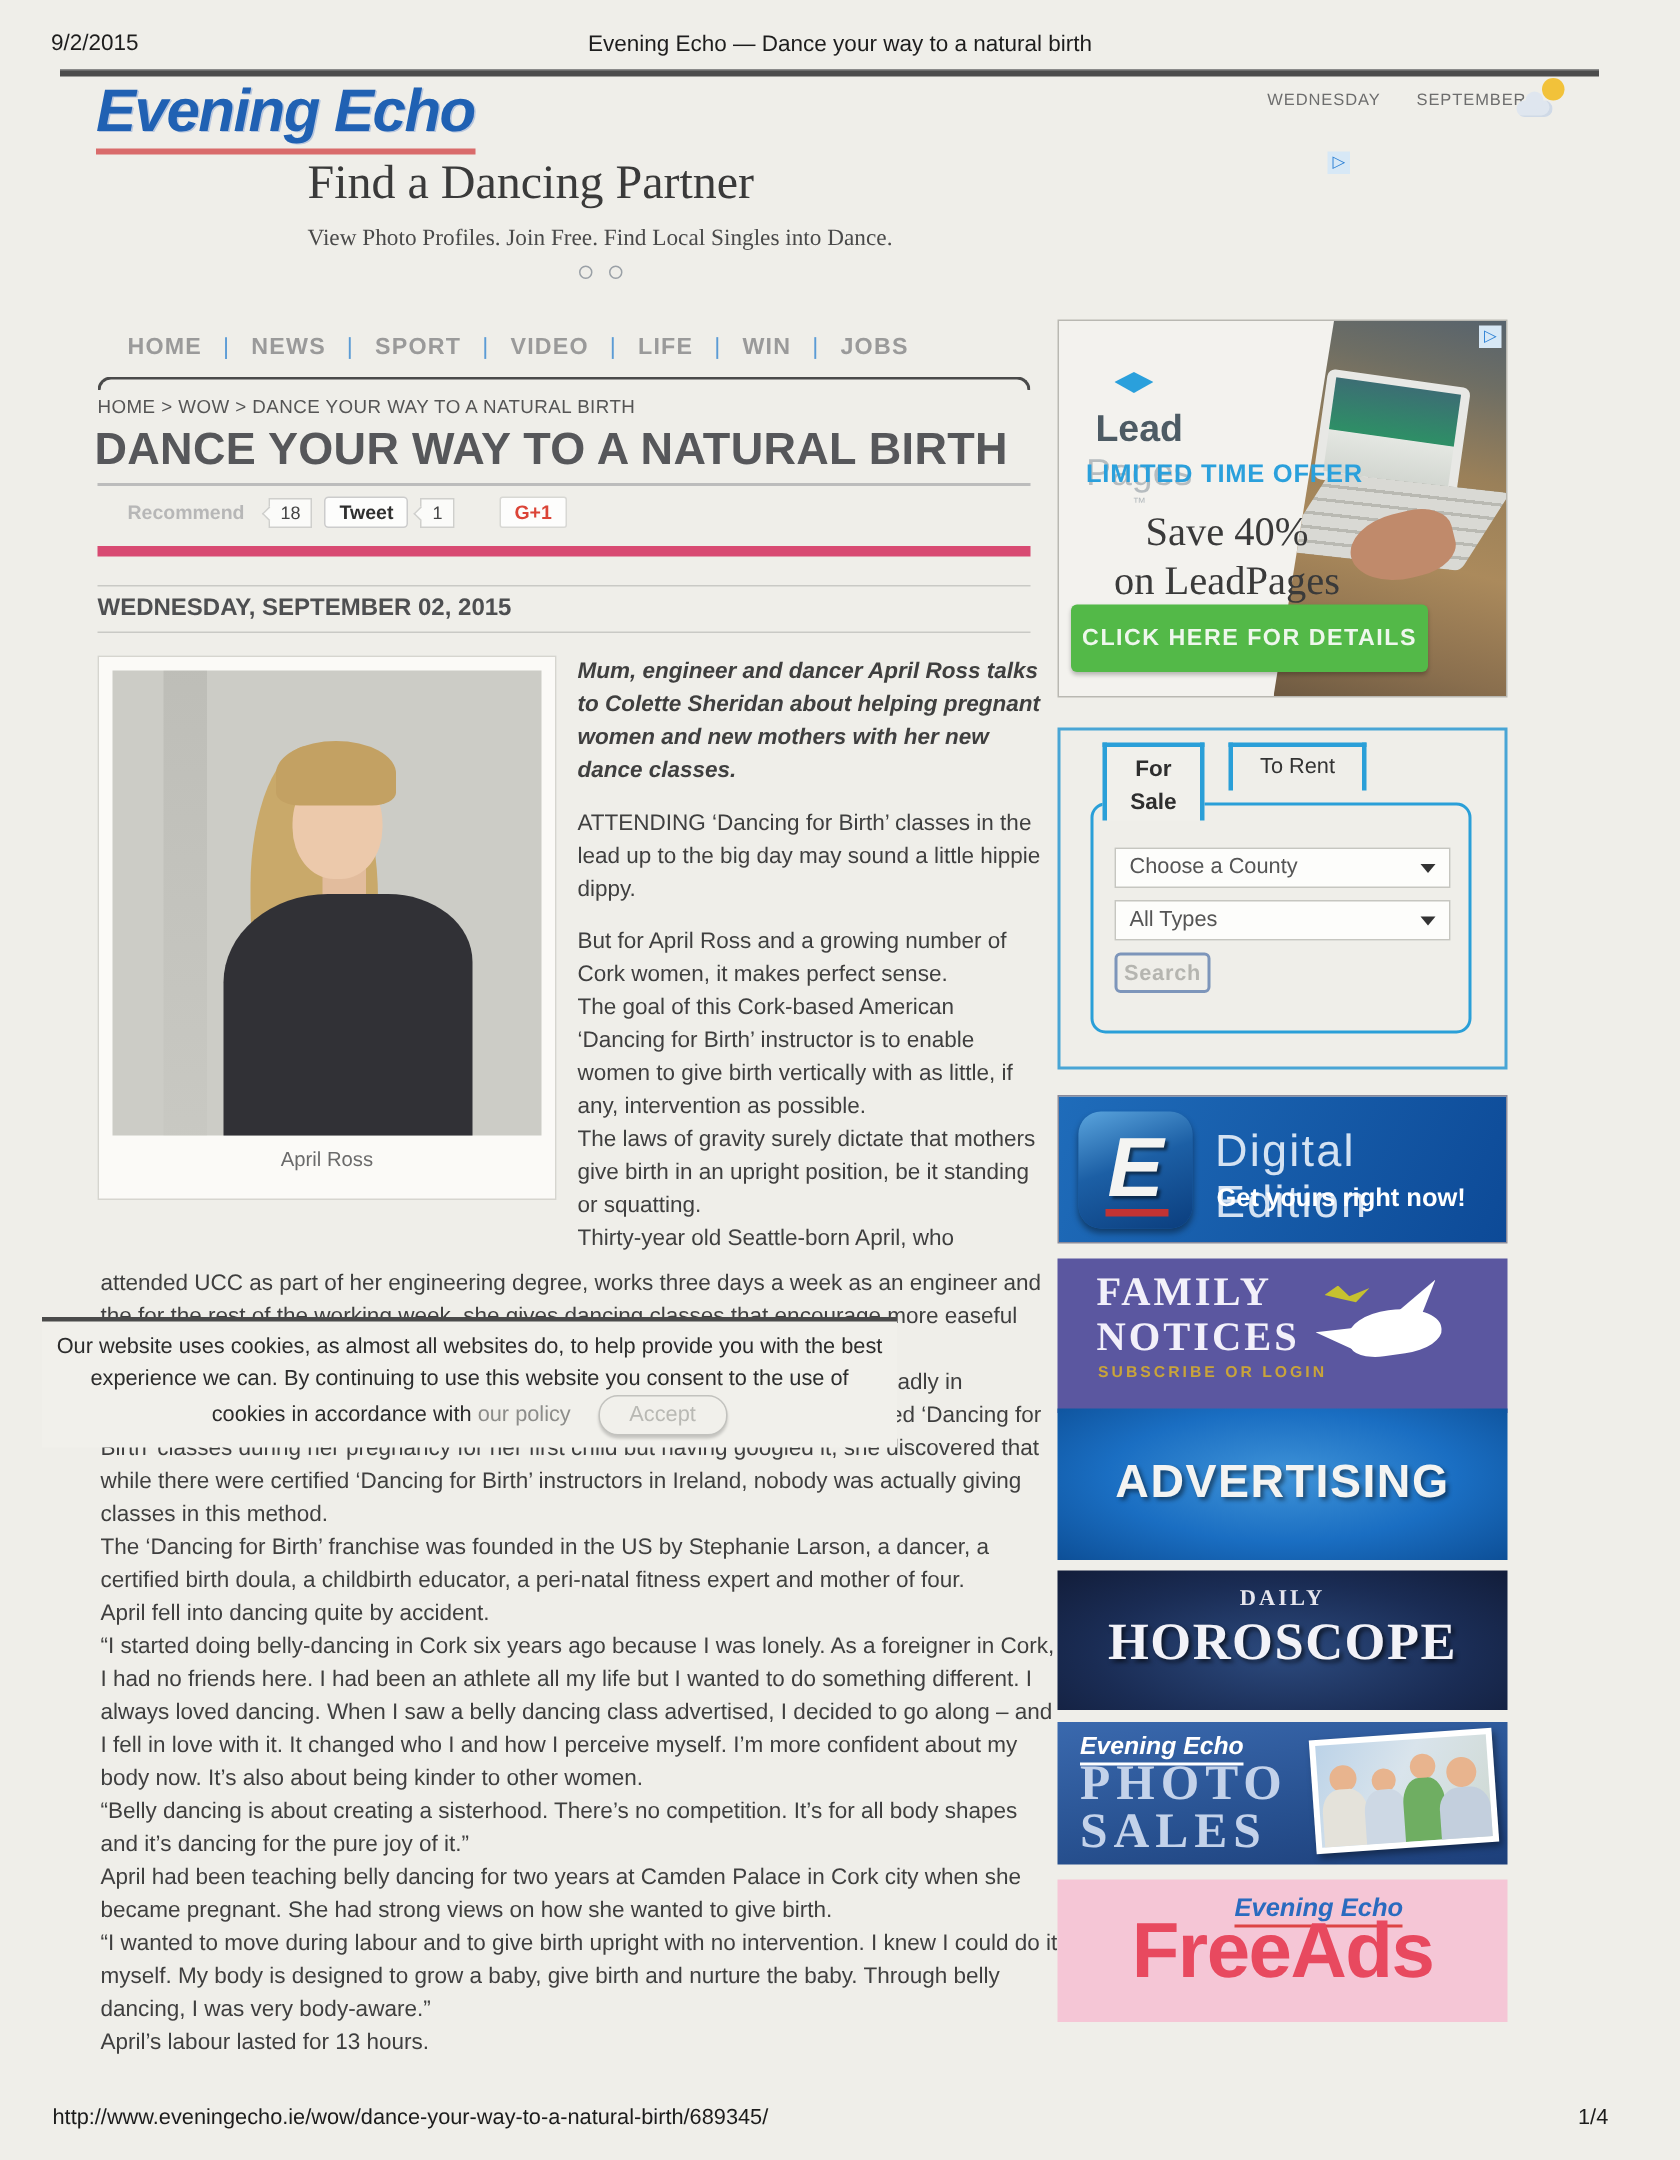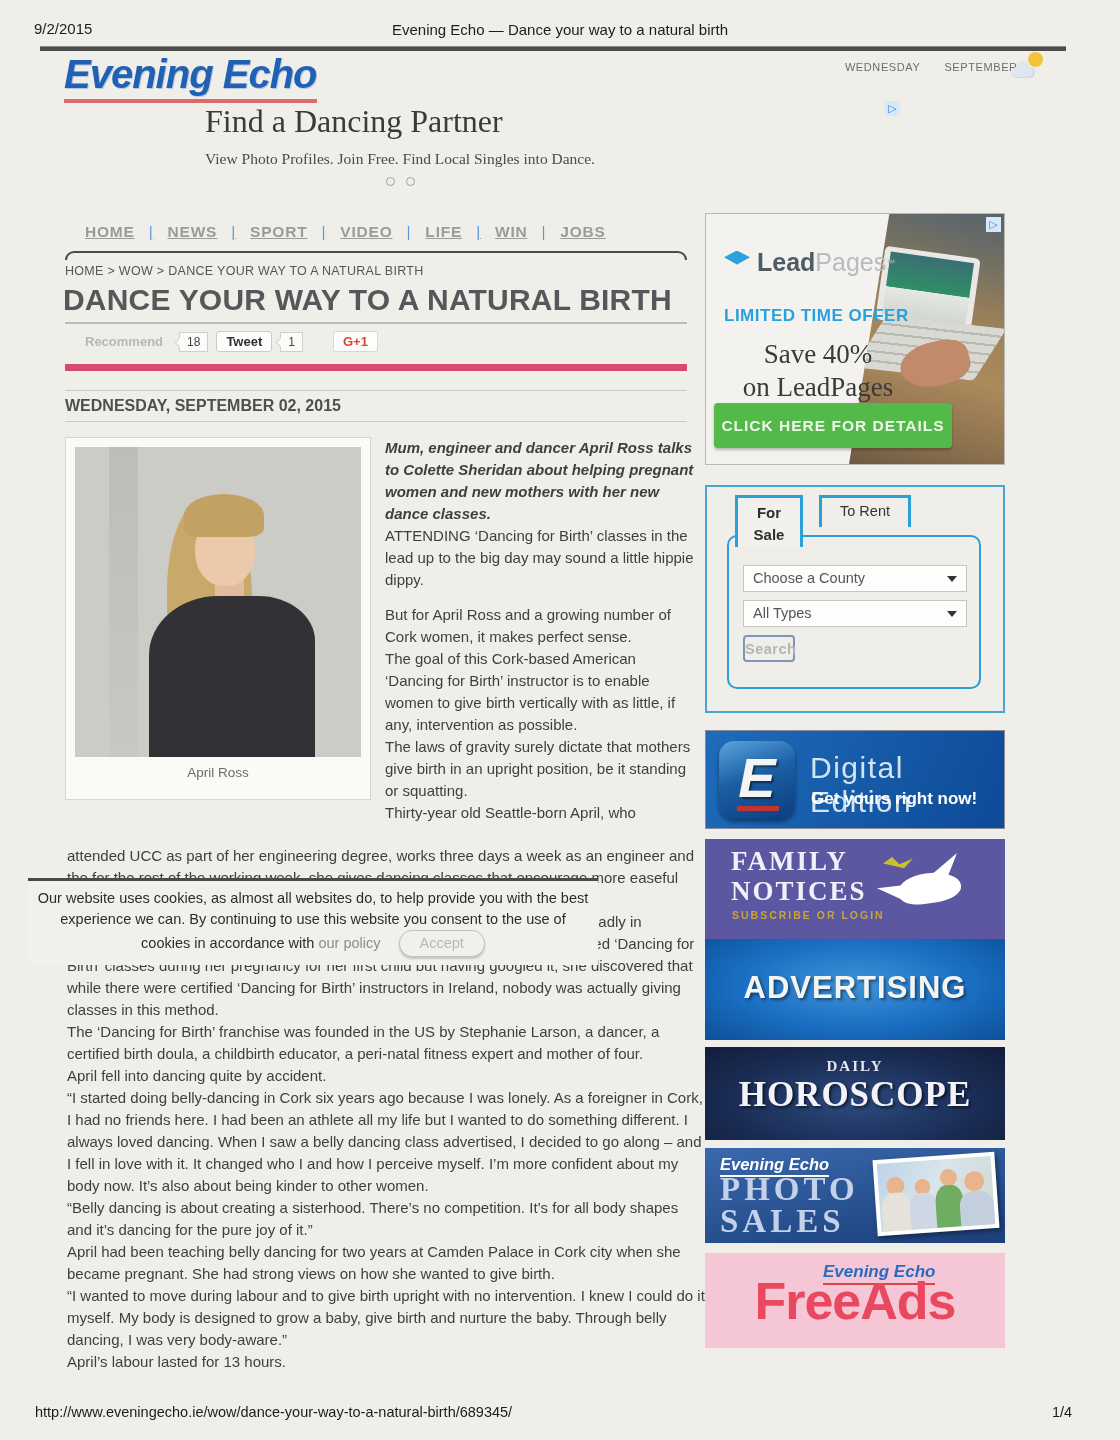--- a/index.html
+++ b/index.html
@@ -30,21 +30,21 @@
   .partner-title { left:205px; top:103px; font-family:"Liberation Serif", serif; font-size:32px; color:#3a3a3a; }
   .partner-sub { left:205px; top:150px; font-family:"Liberation Serif", serif; font-size:15.5px; color:#4a4a4a; }
   .dots { left:386px; top:177px; display:flex; gap:11px; }
   .dot { width:9px; height:9px; border-radius:50%; border:1.5px solid #9aa0a6; }
   .adchoice { width:15px; height:15px; background:#d7e8f6; color:#2a7fd4; font-size:11px;
               line-height:15px; text-align:center; }
   .adchoice-top { left:885px; top:101px; }
 
   
   .nav { left:85px; top:223px; display:flex; align-items:center; gap:0; font-size:15.5px;
-         color:#9a9a9a; letter-spacing:.8px; font-weight:bold;text-decoration:underline; }
+         color:#9a9a9a; letter-spacing:.8px; font-weight:bold; }
   .nav .sep { color:#5b9bd5; margin:0 14px; font-weight:normal; }
   .nav-rule { left:65px; top:251px; width:622px; height:9px; border:2px solid #4a4a4a;
               border-bottom:none; border-radius:10px 10px 0 0; }
   .breadcrumb { left:65px; top:264px; font-size:12.5px; color:#555; letter-spacing:.3px; }
 
   
   .headline { left:63px; top:283px; font-size:30px; font-weight:800; color:#56575a; letter-spacing:.2px; }
   .headline-rule { left:65px; top:322px; width:622px; height:2px; background:#bcbcbc; }
   .social { left:85px; top:331px; display:flex; align-items:center; gap:8px; }
   .rec-label { font-size:13px; font-weight:bold; color:#b7b7b7; margin-right:8px; }
@@ -71,21 +71,21 @@
   .wall-streak { position:absolute; left:12%; top:0; width:10%; height:100%; background:linear-gradient(#b4b4ae,#c6c6c0); opacity:.6; }
   .hair-back { position:absolute; left:32%; top:16%; width:30%; height:66%; background:#c9a96a; border-radius:46% 50% 40% 48%; }
   .face { position:absolute; left:42%; top:21%; width:21%; height:24%; background:#ecc9ab; border-radius:50% 50% 46% 46%; }
   .hair-top { position:absolute; left:38%; top:15%; width:28%; height:14%; background:#c3a163; border-radius:50% 50% 20% 20%; }
   .neck { position:absolute; left:49%; top:42%; width:10%; height:9%; background:#e2bc9d; }
   .torso { position:absolute; left:26%; top:48%; width:58%; height:56%; background:#313136; border-radius:42% 34% 0 0 / 34% 26% 0 0; }
   .caption { margin-top:8px; text-align:center; font-size:13.5px; color:#6b6b6b; }
 
   
   .side-col { left:385px; top:437px; width:312px; }
-  .standfirst { font-size:15.5px; line-height:24px; font-weight:bold; font-style:italic; color:#3a3a3a; }
+  .standfirst { font-size:15.5px; line-height:24px; font-weight:bold; font-style:italic; color:#3a3a3a; margin-bottom:13px; }
   .side-col p { font-size:15px; line-height:22px; color:#3f3f3f; }
   .side-col p.gap { margin-bottom:13px; }
   .below-col { left:67px; top:845px; width:638px; font-size:15px; line-height:22px; color:#3f3f3f; }
   .frag { text-align:left; padding-left:518px; white-space:nowrap; }
   .spacer-line { height:22px; }
 
   
   .cookie { left:28px; top:878px; width:570px; background:#f1f0eb; border-top:3px solid #4a4a4a;
             padding:7px 6px 8px; text-align:center; font-size:14.5px; line-height:21px; color:#2c2c2c; }
   .cookie .policy { color:#8d8d8a; }
@@ -103,21 +103,21 @@
               clip-path:polygon(26% 0, 100% 0, 100% 100%, 0 100%); }
   .lp-screen { position:absolute; right:28px; top:38px; width:96px; height:74px; background:#e8e8e5;
               border-radius:5px; transform:rotate(8deg); }
   .lp-screen:before { content:""; position:absolute; left:6px; top:5px; right:6px; bottom:6px;
               background:linear-gradient(#3c6e74,#2e8f66 55%,#e4e7e2 56%,#d2d6d0); }
   .lp-keys { position:absolute; right:10px; top:108px; width:128px; height:52px;
               background:repeating-linear-gradient(#d9d9d4 0 7px,#b9b9b2 7px 9px);
               transform:skewX(-28deg) rotate(6deg); border-radius:4px; }
   .lp-hand { position:absolute; right:34px; top:128px; width:70px; height:44px; background:#c08a6b;
               border-radius:50% 40% 40% 55%; transform:rotate(-14deg); }
-  .lp-logo { position:absolute; left:18px; top:34px; display:flex; align-items:center; font-size:25px; }
+  .lp-logo { position:absolute; left:18px; top:34px; display:flex; align-items:center; font-size:25px;flex-direction:column; }
   .lp-mark { width:26px; height:24px; margin-right:7px; background:#2aa0dc;
              clip-path:polygon(50% 0,100% 28%,50% 58%,0 28%); position:relative; }
   .lp-mark:after{ content:""; position:absolute; left:0; top:10px; width:26px; height:14px; background:#1677b4;
              clip-path:polygon(50% 30%,100% 0,50% 100%,0 0); }
   .lp-lead { font-weight:bold; color:#4d5b64; }
   .lp-pages { color:#b6bcbf; }
   .lp-tm { font-size:9px; color:#b6bcbf; vertical-align:top; }
   .lp-offer { position:absolute; left:18px; top:92px; font-size:17px; font-weight:bold; color:#2aa0dc; letter-spacing:.5px; }
   .lp-save { position:absolute; left:22px; top:124px; width:180px; text-align:center;
              font-family:"Liberation Serif", serif; font-size:27px; color:#3a3a3a; line-height:33px; }
@@ -133,21 +133,21 @@
               font-size:15px; font-weight:bold; color:#2e2e2e; line-height:22px; padding-top:4px; }
   .tab-rent { position:absolute; left:112px; top:8px; width:92px; height:32px;
               border:3px solid #2a9fd8; border-bottom:none; text-align:center;
               font-size:14.5px; color:#333; line-height:26px; }
   .prop-panel { position:absolute; left:20px; top:48px; width:254px; height:154px;
               border:2px solid #2a9fd8; border-radius:10px; z-index:1; }
   .select { position:absolute; left:36px; width:224px; height:27px; background:#fdfdfb;
             border:1px solid #c6c6c0; font-size:14.5px; color:#555; line-height:25px; padding-left:9px; }
   .sel-arrow { position:absolute; right:9px; top:10px; width:0; height:0;
             border-left:5px solid transparent; border-right:5px solid transparent; border-top:6px solid #333; }
-  .search-btn { position:absolute; left:36px; top:148px; width:52px; height:27px;
+  .search-btn { position:absolute; left:36px; top:148px; width:64px; height:27px;
             border:2px solid #7d95ba; border-radius:4px; font-size:14.5px; font-weight:bold;
             color:#b5b5b0; text-align:center; line-height:24px; letter-spacing:.5px; }
 
   
   .digital { top:730px; height:99px; background:linear-gradient(115deg,#1f6cba,#0d4a97);
              border:1px solid #8a8a9a; }
   .e-icon { position:absolute; left:13px; top:10px; width:76px; height:78px; border-radius:15px;
              background:linear-gradient(160deg,#5aa4dd 0%,#1c5fa5 45%,#0b3e7e 100%);
              box-shadow:0 3px 4px rgba(0,0,0,.4); }
   .e-letter { position:absolute; left:0; right:0; top:4px; text-align:center; font-size:56px;

